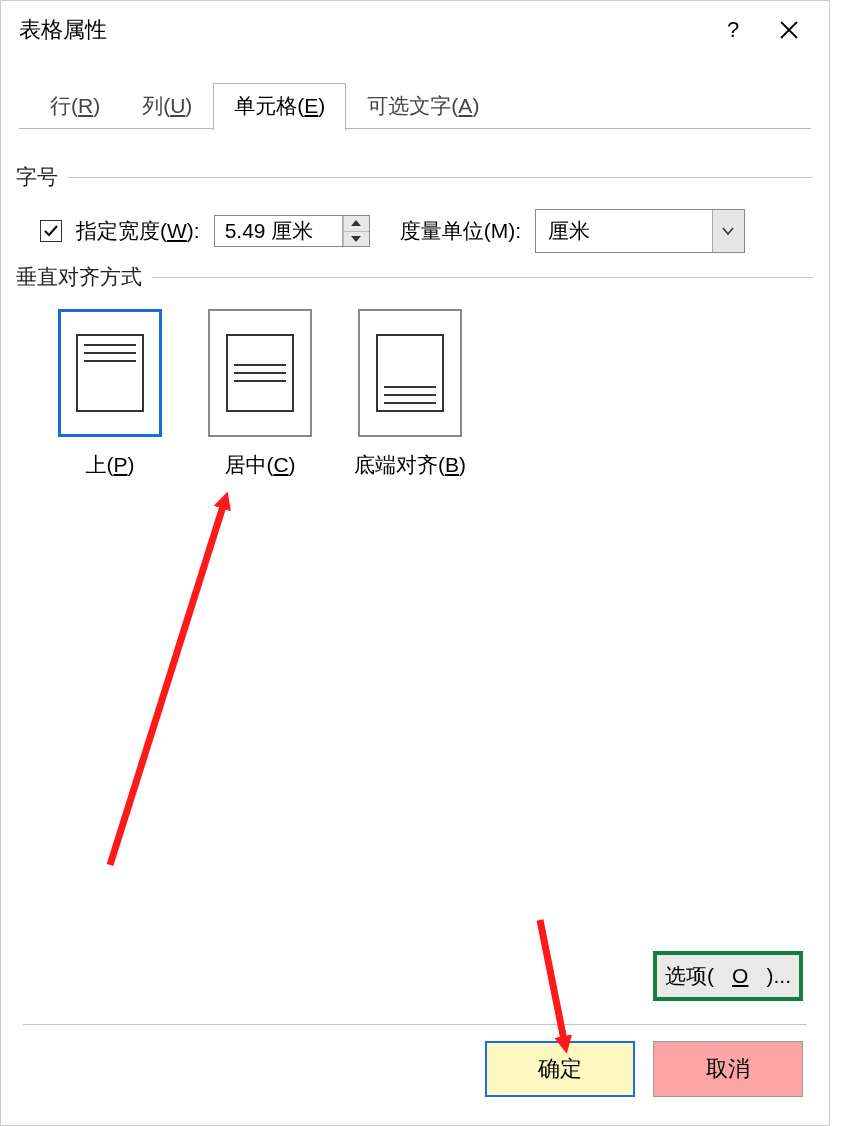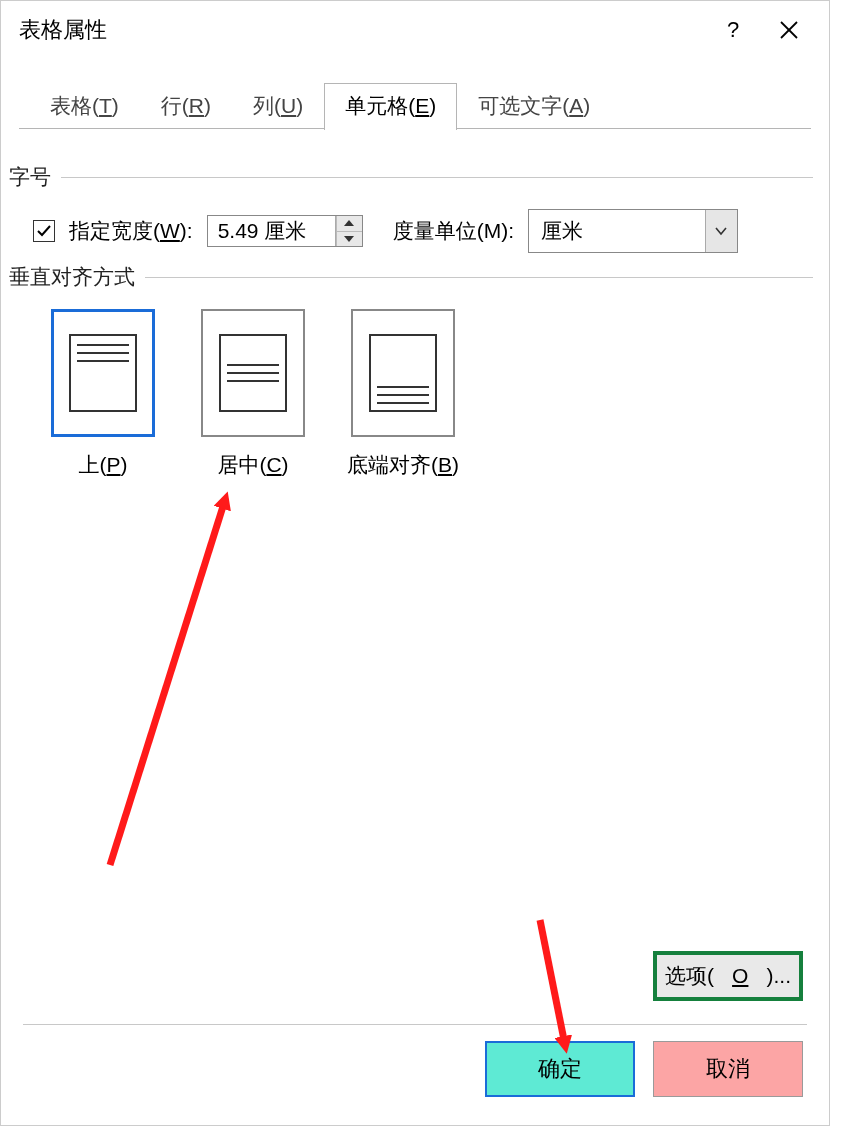--- a/index.html
+++ b/index.html
@@ -71,21 +71,21 @@
   }
   .tab.active {
     border-color: #b5b5b5;
     background: #fff;
     color: #000;
     z-index: 2;
   }
   .tab .mn { text-decoration: underline; }
 
   .panel {
-    padding: 24px 16px 0 8px;
+    padding: 24px 16px 0 15px;
   }
 
   
   .group-heading {
     display: flex;
     align-items: center;
     margin: 10px 0 18px 0;
   }
   .group-heading .gh-label {
     font-size: 21px;
@@ -250,21 +250,21 @@
   .footer-buttons {
     position: absolute;
     right: 26px;
     bottom: 28px;
     display: flex;
     gap: 18px;
   }
   .btn-primary {
     height: 56px;
     width: 150px;
-    background: #5eead4;
+    background: #fef9c3;
     border: 2px solid #1a6cd8;
     font-size: 22px;
     display:flex; align-items:center; justify-content:center;
     cursor:pointer;
   }
   .btn-default {
     height: 56px;
     width: 150px;
     background: #fca5a5;
     border: 1px solid #9a9a9a;
@@ -293,23 +293,20 @@
       <svg width="20" height="20" viewBox="0 0 20 20">
         <line x1="2" y1="2" x2="18" y2="18" stroke="#000" stroke-width="1.8"></line>
         <line x1="18" y1="2" x2="2" y2="18" stroke="#000" stroke-width="1.8"></line>
       </svg>
     </div>
   </div>
 
   <div class="tabstrip">
     <div class="tab-baseline"></div>
     <div class="tabs">
-      <div class="tab">
-        <span>表格(</span><span class="mn">T</span><span>)</span>
-      </div>
       <div class="tab">
         <span>行(</span><span class="mn">R</span><span>)</span>
       </div>
       <div class="tab">
         <span>列(</span><span class="mn">U</span><span>)</span>
       </div>
       <div class="tab active">
         <span>单元格(</span><span class="mn">E</span><span>)</span>
       </div>
       <div class="tab">

